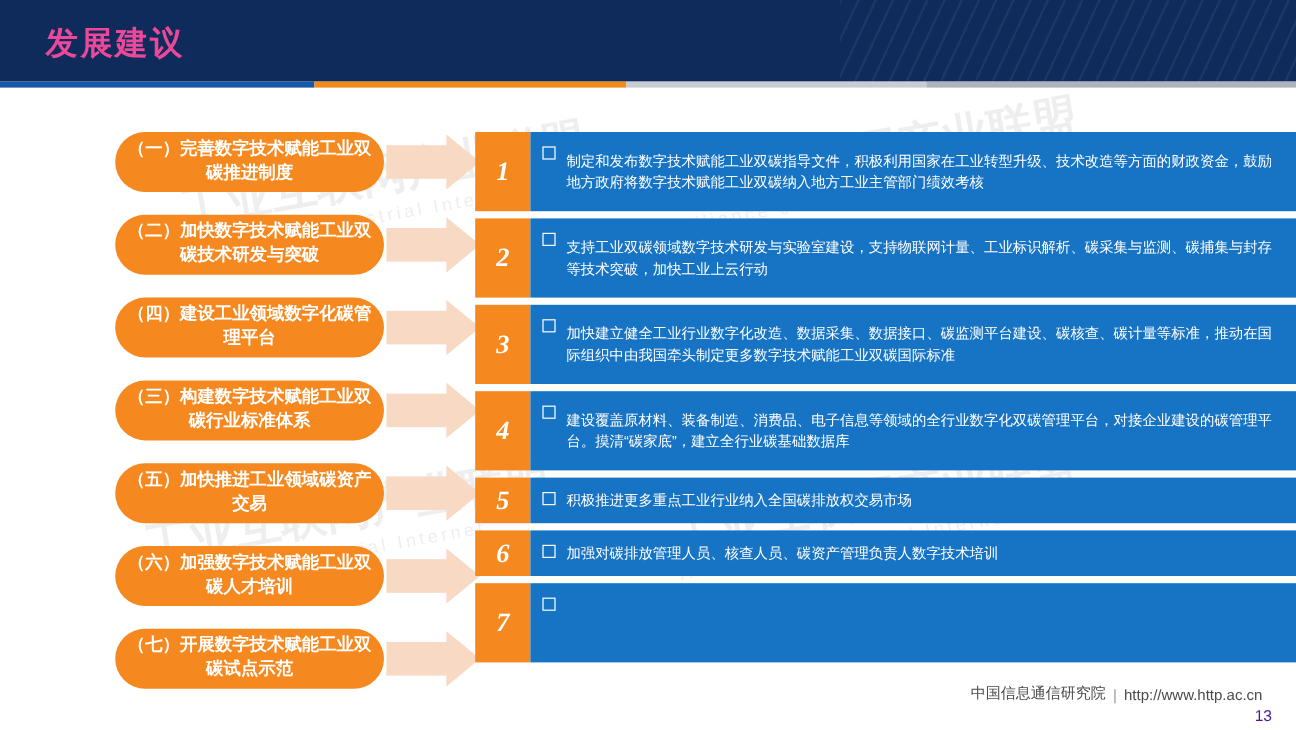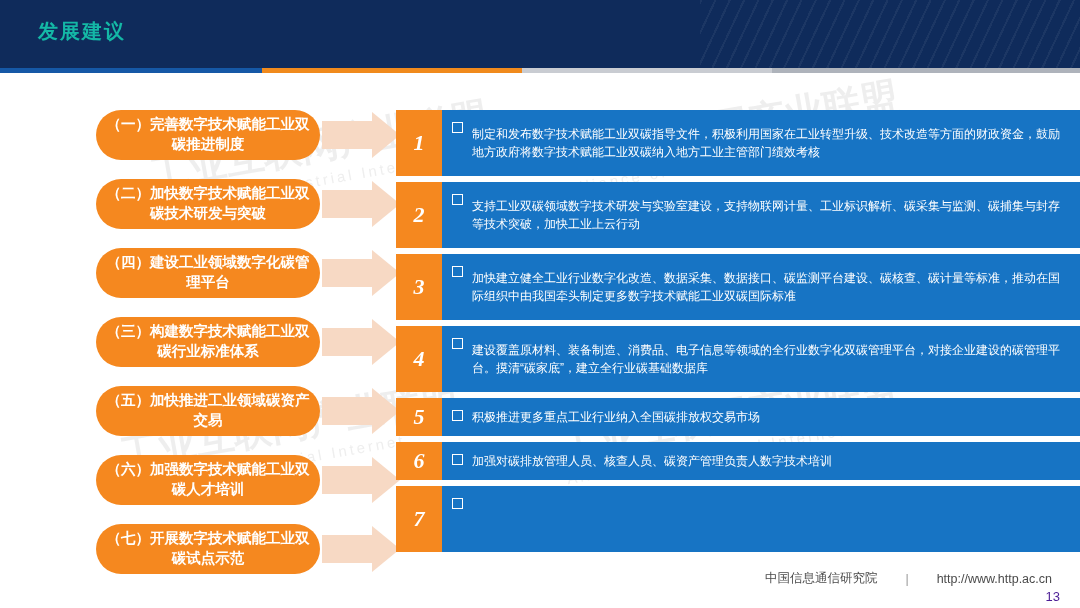--- a/index.html
+++ b/index.html
@@ -19,21 +19,21 @@
   }
   .header .diag {
     position:absolute; top:0; right:0; width:380px; height:68px;
     background:
       repeating-linear-gradient(115deg,
         rgba(255,255,255,0.055) 0px, rgba(255,255,255,0.055) 2px,
         rgba(255,255,255,0) 2px, rgba(255,255,255,0) 13px);
   }
   .header-title {
     position:absolute; left:38px; top:18px;
-    color:#14b8a6; font-size:20px; font-weight:bold; letter-spacing:2px;
+    color:#ec4899; font-size:27px; font-weight:bold; letter-spacing:2px;
   }
   .accent-bar { position:absolute; top:68px; height:5px; }
   .accent-blue  { left:0;     width:262px; background:#1558a6; }
   .accent-orange{ left:262px; width:260px; background:#f08a1d; }
   .accent-grey1 { left:522px; width:250px; background:#c9ccd2; }
   .accent-grey2 { left:772px; width:308px; background:#aeb3bb; }
 
   
   .wm {
     position:absolute;
@@ -121,21 +121,21 @@
   .h2 { min-height:66px; }
   .h1 { min-height:38px; }
 
   
   .footer {
     position:absolute; left:0; bottom:0; width:1080px; height:46px;
   }
   .footer-line {
     position:absolute; right:28px; top:8px;
     color:#4a4a4a; font-size:12.5px;
-    display:flex; align-items:center; gap:28px;
+    display:flex; align-items:center; gap:6px;
   }
   .footer-line .divider { color:#9a9a9a; }
   .page-num {
     position:absolute; right:20px; bottom:4px;
     color:#4c1d95; font-size:13px;
   }
 </style>
 </head>
 <body>
 

